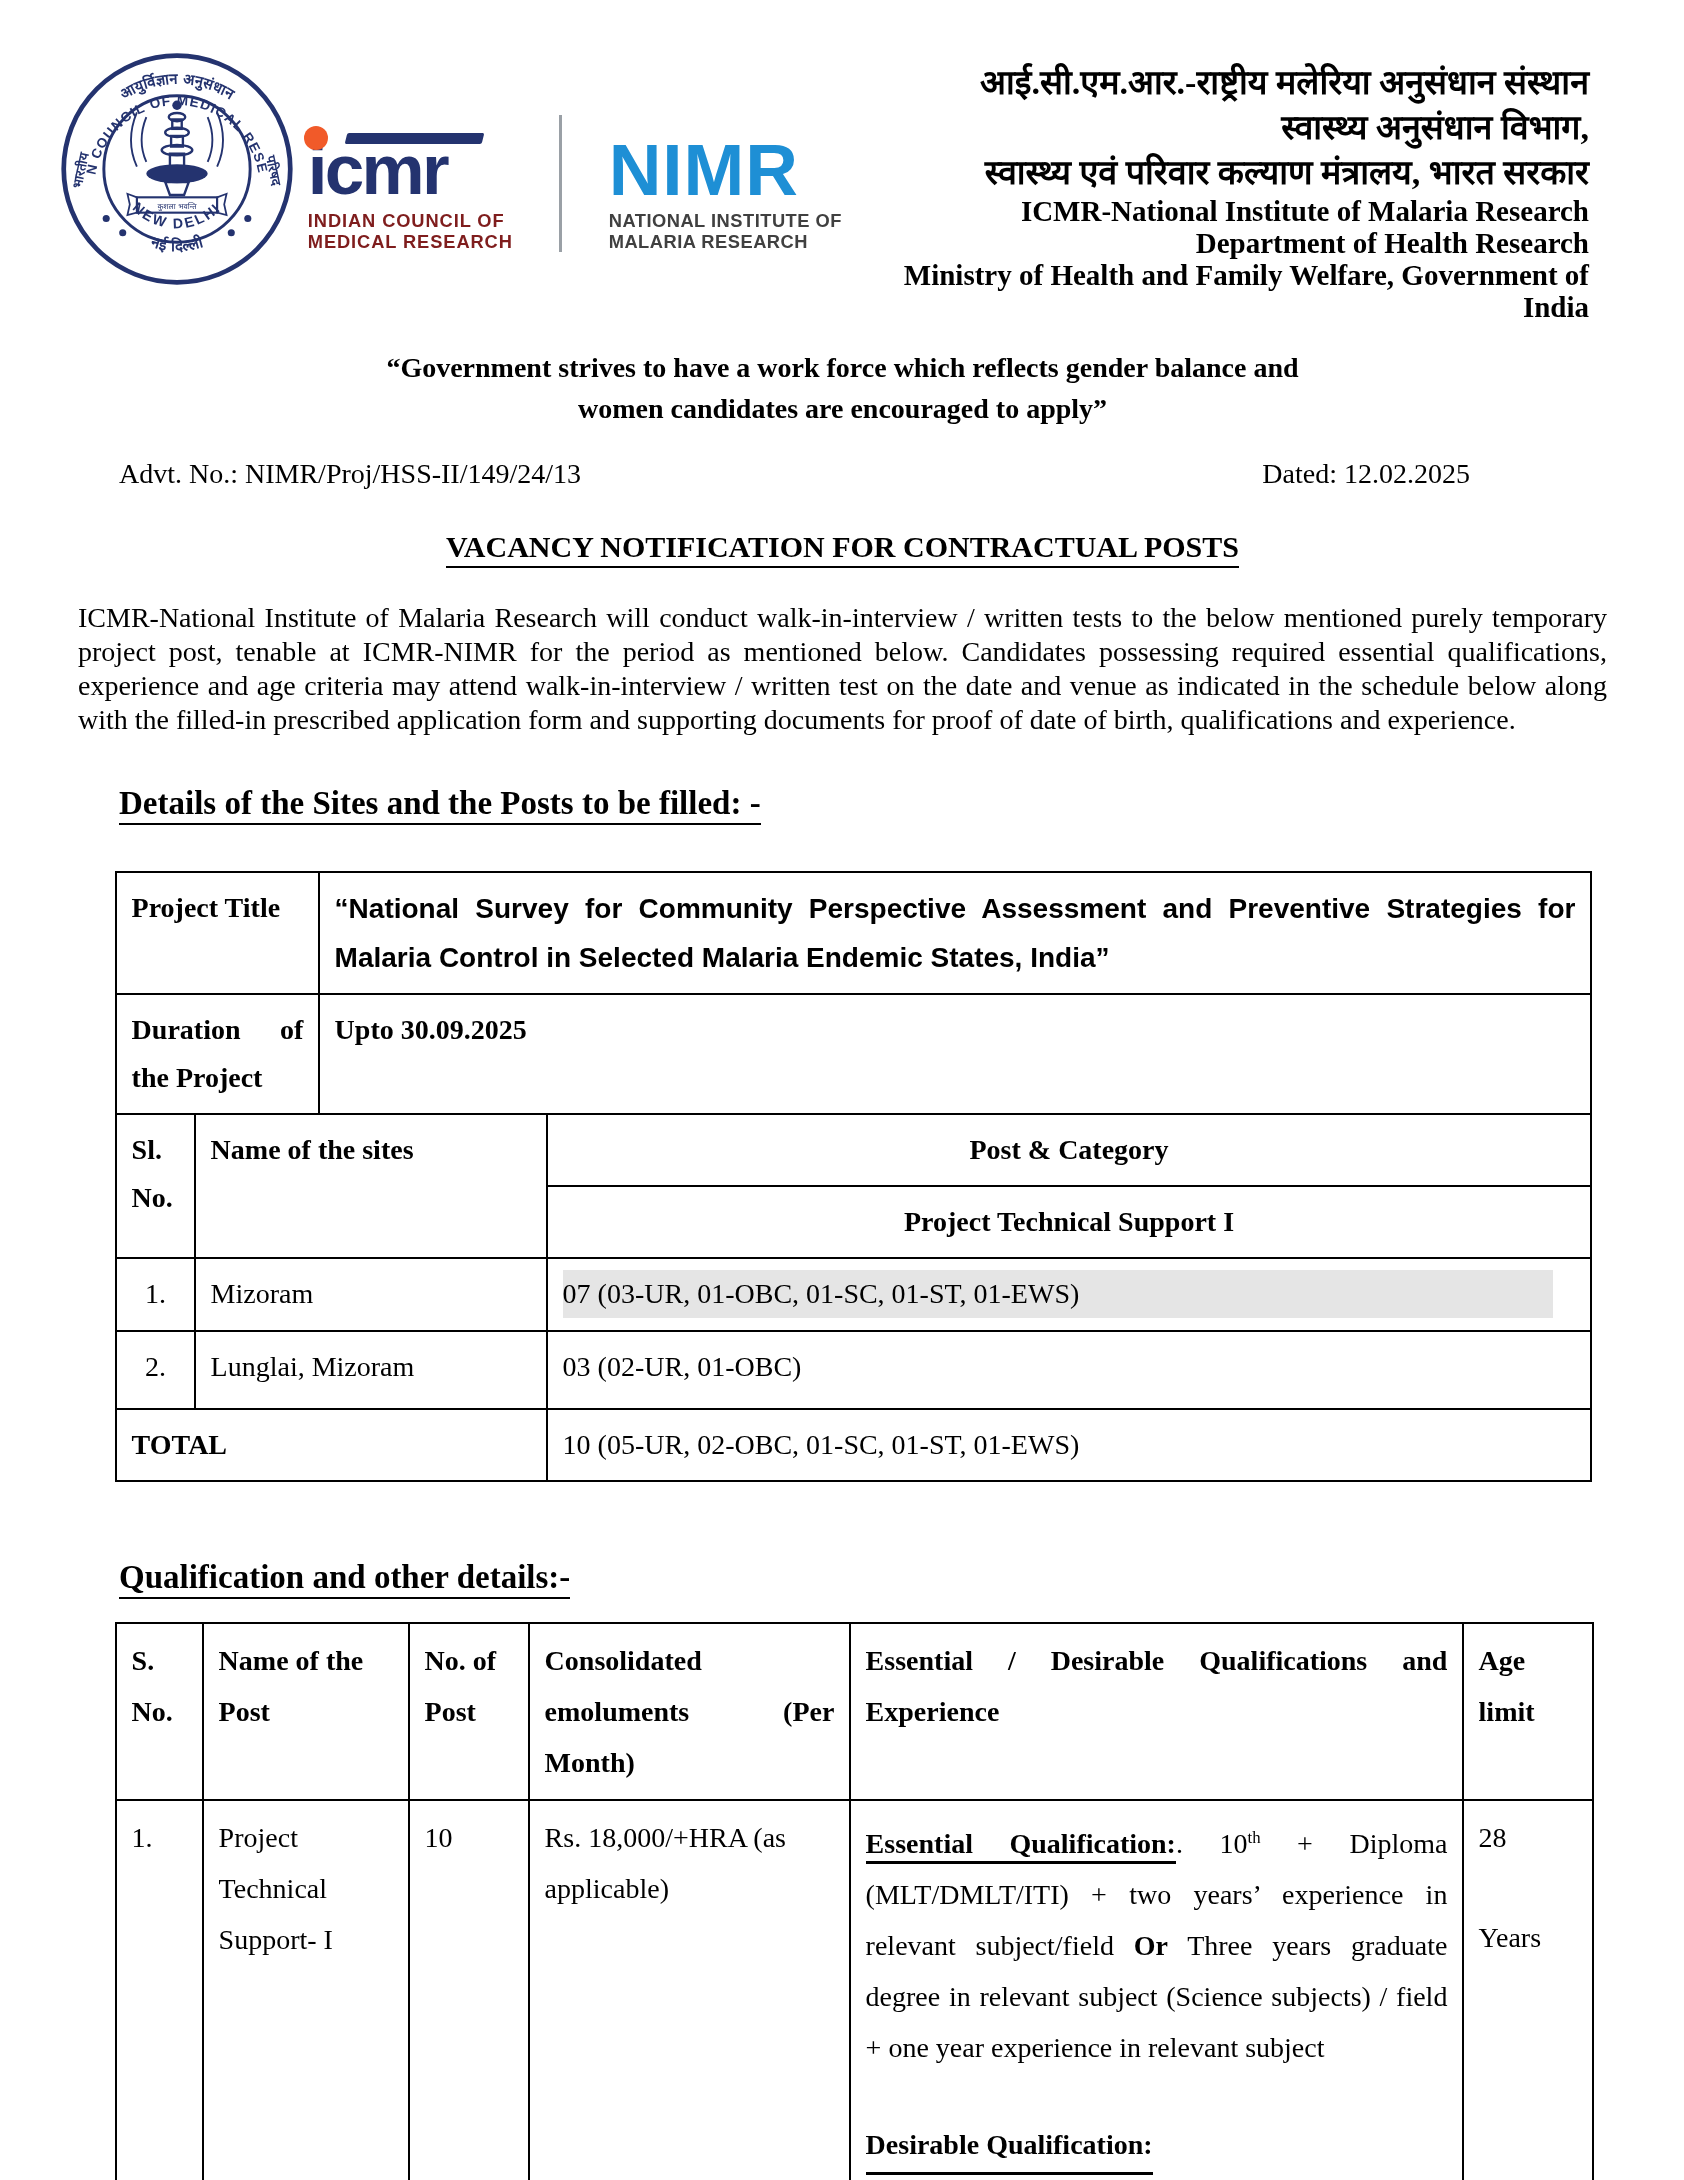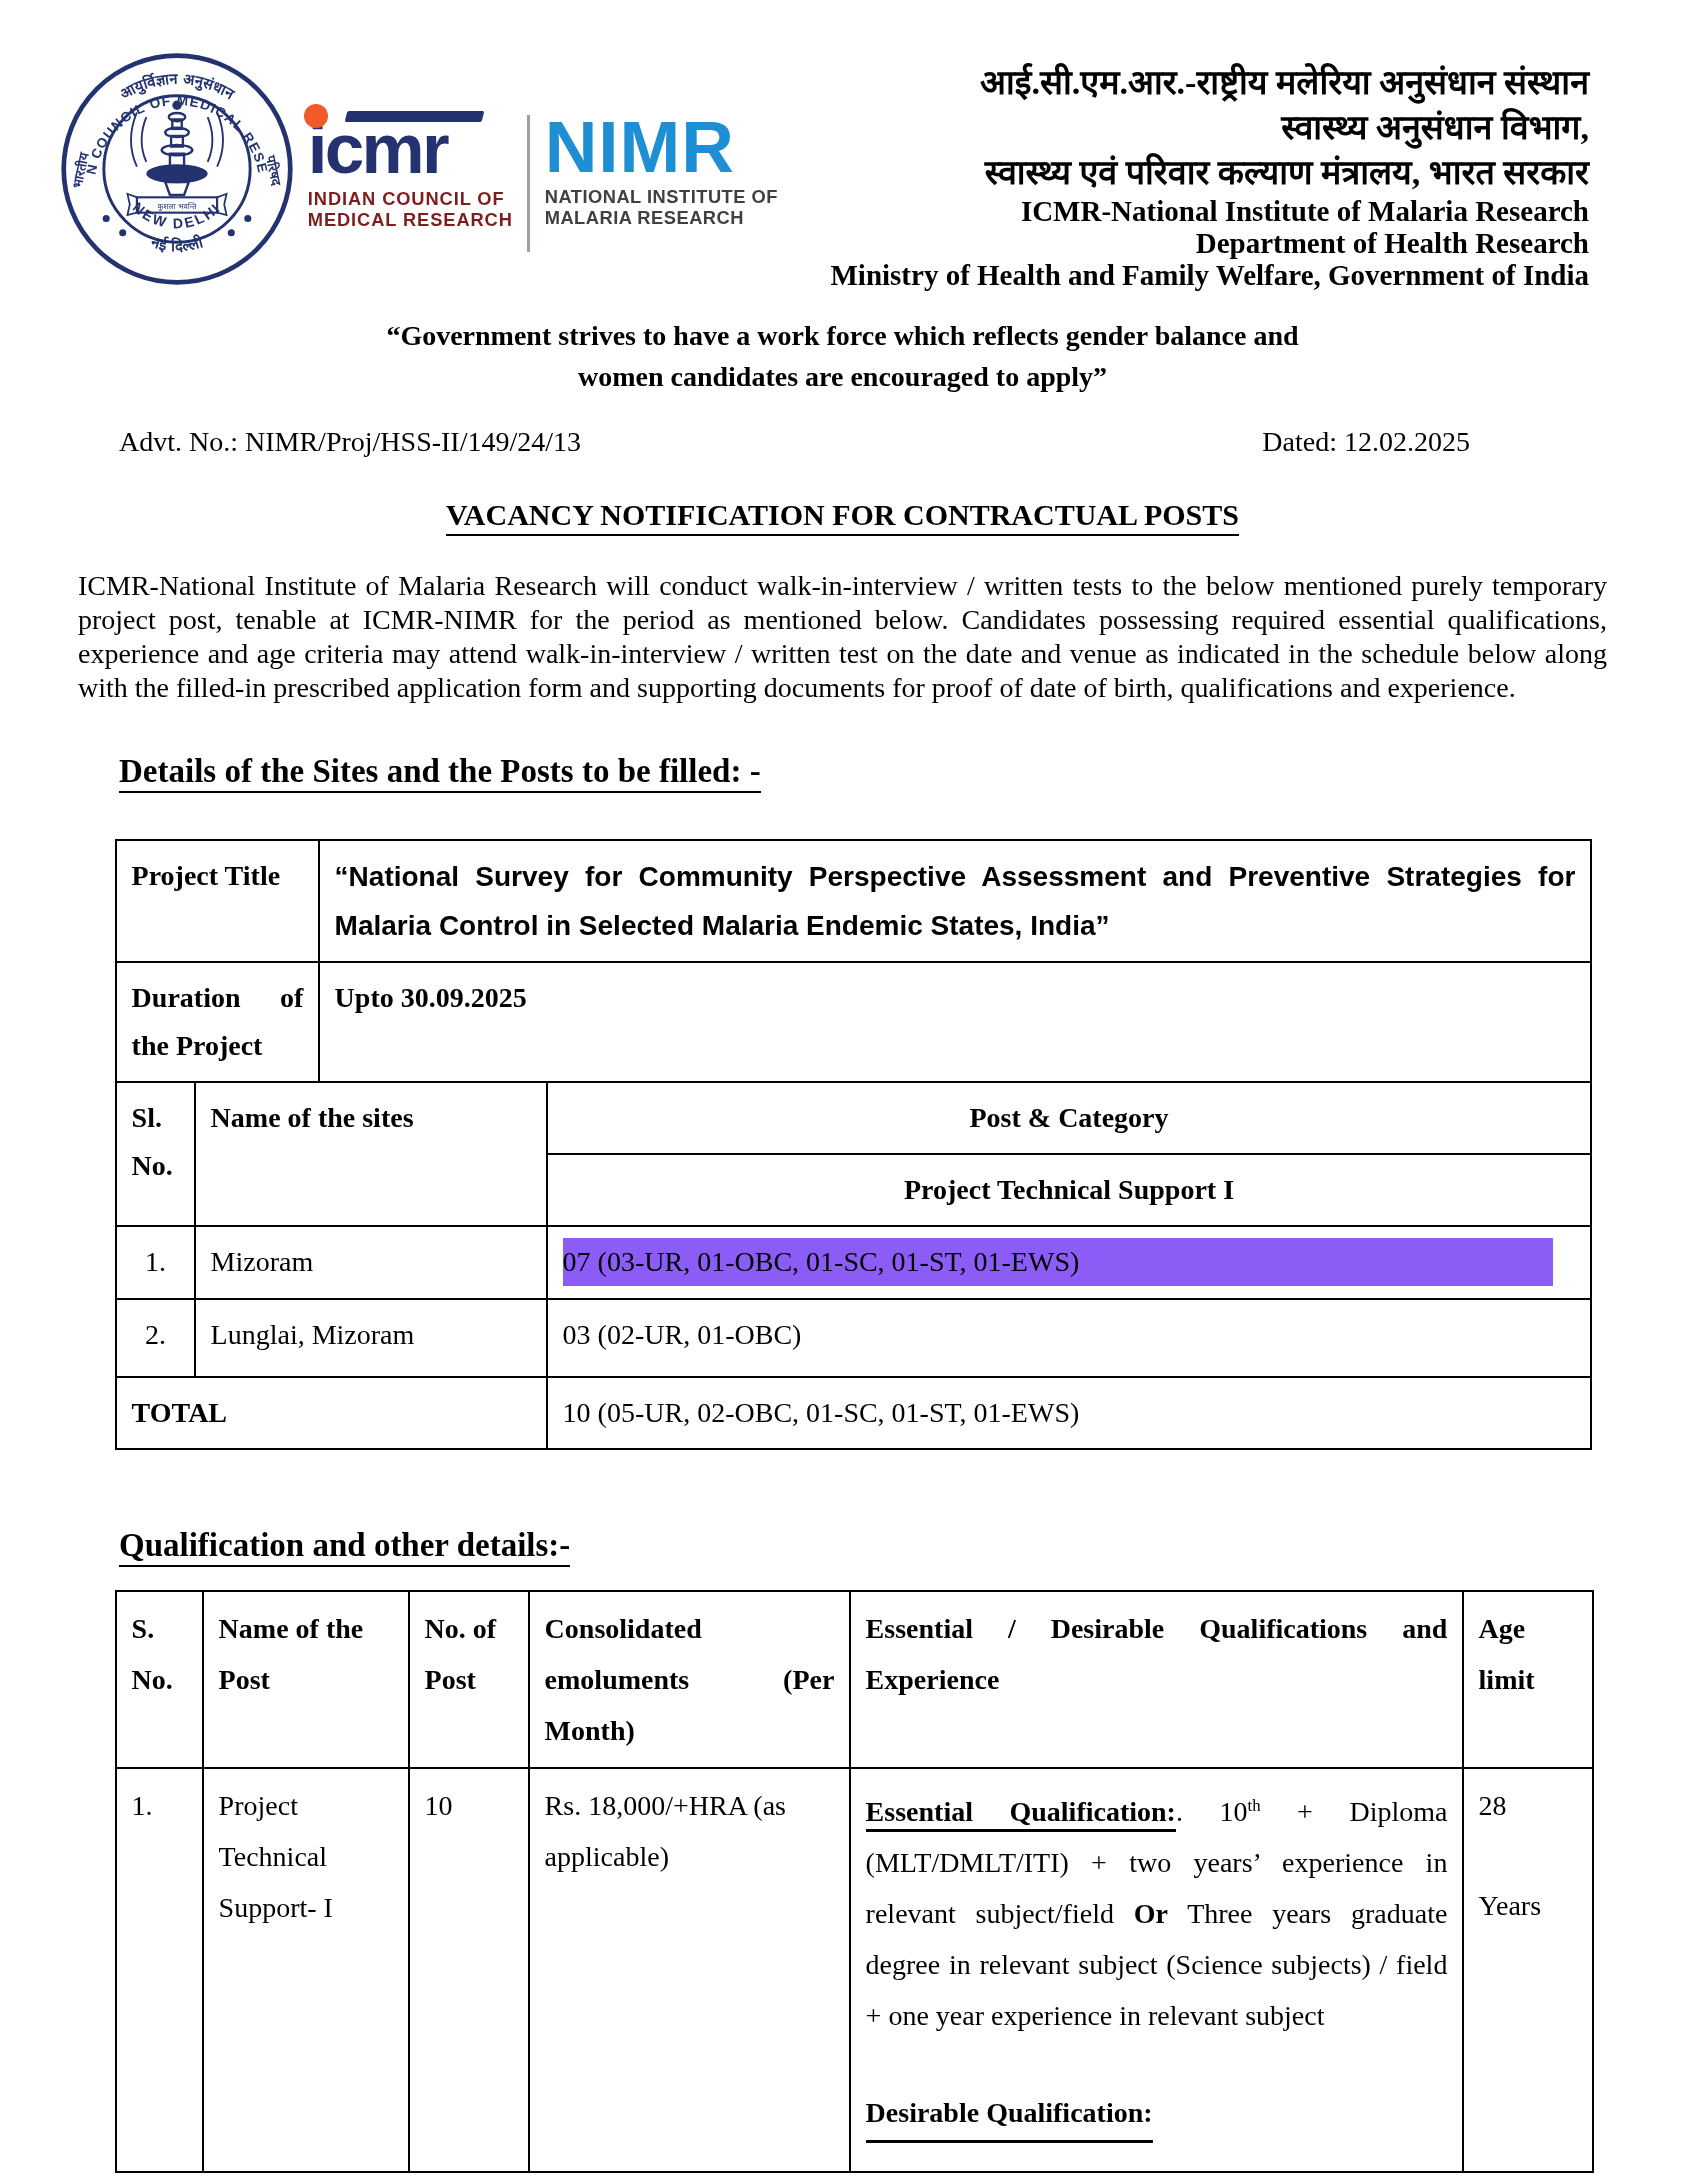--- a/index.html
+++ b/index.html
@@ -6,21 +6,21 @@
   body { background:#888; }
   .page {
     position:relative; width:1685px; height:2180px; margin:0 auto;
     background:#ffffff; color:#000;
     font-family:"Liberation Serif", serif;
     overflow:hidden;
   }
   
   .masthead { display:flex; align-items:flex-start; padding:51px 96px 0 59px; }
   .seal { width:236px; height:236px; flex:0 0 auto; }
-  .wordmark { display:flex; align-items:flex-start; margin:60px 0 0 12.8px; flex:0 0 auto; }
+  .wordmark { display:flex; align-items:flex-end; margin:60px 0 0 12.8px; flex:0 0 auto;gap:32px; }
   .icmr-block { position:relative; padding-top:5.5px; }
   .icmr-dot { position:absolute; left:-3.7px; top:-7.3px; width:24px; height:24px; border-radius:50%; background:#f15a29; }
   .icmr-bar { position:absolute; left:38px; top:0px; width:137px; height:11px; background:#24336f; transform:skewX(-14deg); border-radius:1.8px; }
   .icmr-word { font-family:"Liberation Sans", sans-serif; font-weight:bold; font-size:71px; line-height:64px; letter-spacing:-2.7px; color:#24336f; }
   .icmr-sub { margin-top:7.3px; font-family:"Liberation Sans", sans-serif; font-weight:bold; font-size:18.3px; line-height:21px; letter-spacing:0.9px; color:#7f1d1d; }
   .wm-divider { width:2.7px; height:137px; background:#9aa0a6; margin:3.7px 14.6px 0 14.6px; }
   .nimr-block { padding-top:1.8px; }
   .nimr-word { font-family:"Liberation Sans", sans-serif; font-weight:bold; font-size:73px; line-height:68px; letter-spacing:0.9px; color:#1e8fd5; }
   .nimr-sub { margin-top:5.5px; font-family:"Liberation Sans", sans-serif; font-weight:bold; font-size:18.3px; line-height:21px; letter-spacing:0.5px; color:#404040; }
   .mast-right { flex:1 1 auto; text-align:right; margin-top:9.1px; }
@@ -41,21 +41,21 @@
   .t2 { margin-top:25.6px; }
   td { border:2.7px solid #000; vertical-align:top; padding:11px 14.6px; font-size:28px; line-height:48px; }
   .bold { font-weight:bold; }
   .just { text-align:justify; }
   .ctr { text-align:center; }
   .prelines { white-space:pre-line; }
   .t1 .proj-title-val { font-family:"Liberation Sans", sans-serif; font-weight:bold; text-align:justify; line-height:49px; }
   .t1 .r-a { height:109px; } .t1 .r-b { height:101px; }
   .t1 .r-c { height:66px; }  .t1 .r-c2 { height:67px; }
   .t1 .r-d { height:73px; }  .t1 .r-e { height:78px; }  .t1 .r-f { height:57px;border-radius:27px; }
-  .hl { display:block; margin-right:22px; background:#8b5cf6; }
+  .hl { display:block; margin-right:22px; background:#e5e5e5; }
   .t2 td { line-height:51px; }
   .t2 .r-h { height:150px; } .t2 .r-1 { height:404px; }
   .ul3 { border-bottom:3.7px solid #000; padding-bottom:1.8px; }
   .desirable-label { display:inline-block; margin-top:46px; }
   .age-years { margin-top:49px; }
   sup { font-size:0.6em; }
 </style>
 </head>
 <body>
 

